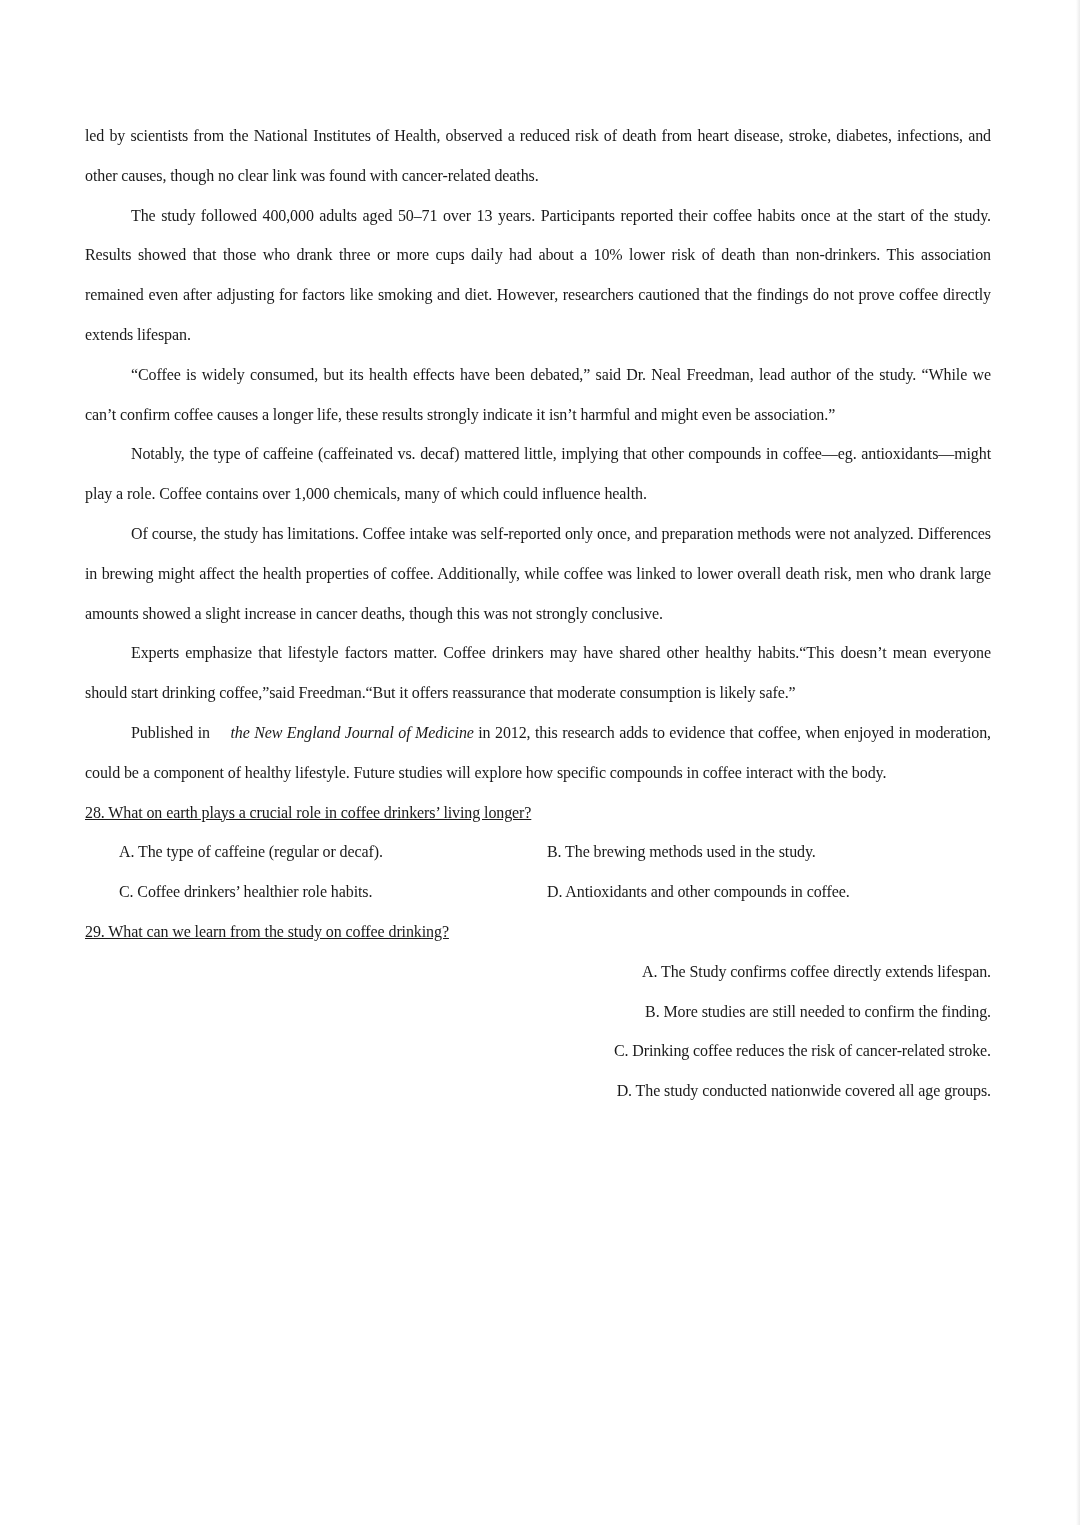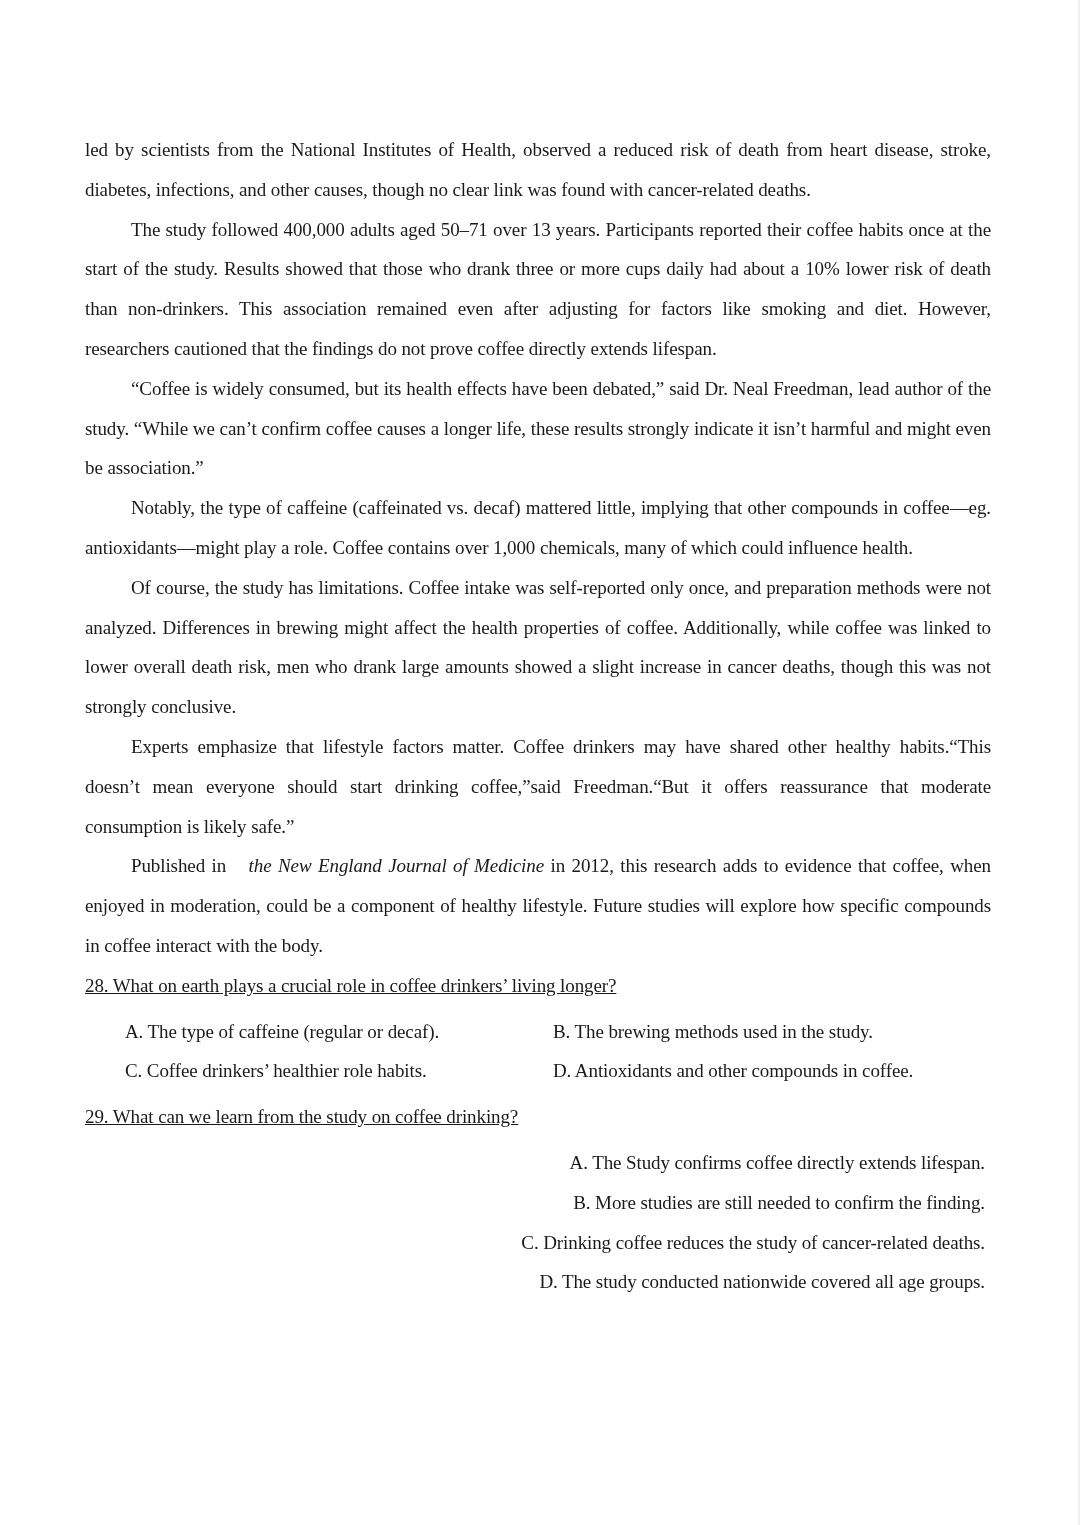--- a/index.html
+++ b/index.html
@@ -19,23 +19,23 @@
       position: absolute;
       top: 0;
       right: 0;
       width: 4px;
       height: 1525px;
       background: linear-gradient(to right, #ffffff, #ececec);
     }
     .content {
       position: absolute;
       left: 85px;
-      top: 130px;
+      top: 116px;
       width: 906px;
-      font-size: 19px;
+      font-size: 16px;
       line-height: 39.8px;
       letter-spacing: -0.1px;
     }
     .para {
       margin: 0;
       text-align: justify;
       text-align-last: left;
     }
     .para.indent {
       text-indent: 46px;
@@ -46,21 +46,21 @@
     }
     .question {
       margin: 0;
       padding: 0;
     }
     .q-stem {
       margin: 0;
       text-decoration: underline;
     }
     .options {
-      margin: 6px;
+      margin: 0;
       padding-left: 34px;
     }
     .opt-row {
       display: flex;
     }
     .opt-row .opt {
       flex: 0 0 auto;
     }
     .opt-row .opt.col1 {
       width: 428px;
@@ -99,18 +99,18 @@
         <span class="opt">D. Antioxidants and other compounds in coffee.</span>
       </div>
     </div>
   </div>
 
   <div class="question">
     <p class="q-stem">29. What can we learn from the study on coffee drinking?</p>
     <div class="options">
       <span class="opt-single">A. The Study confirms coffee directly extends lifespan.</span>
       <span class="opt-single">B. More studies are still needed to confirm the finding.</span>
-      <span class="opt-single">C. Drinking coffee reduces the study of cancer-related deaths.</span>
+      <span class="opt-single">C. Drinking coffee reduces the risk of cancer-related stroke.</span>
       <span class="opt-single">D. The study conducted nationwide covered all age groups.</span>
     </div>
   </div>
 
 </div>
 
 </body></html>

